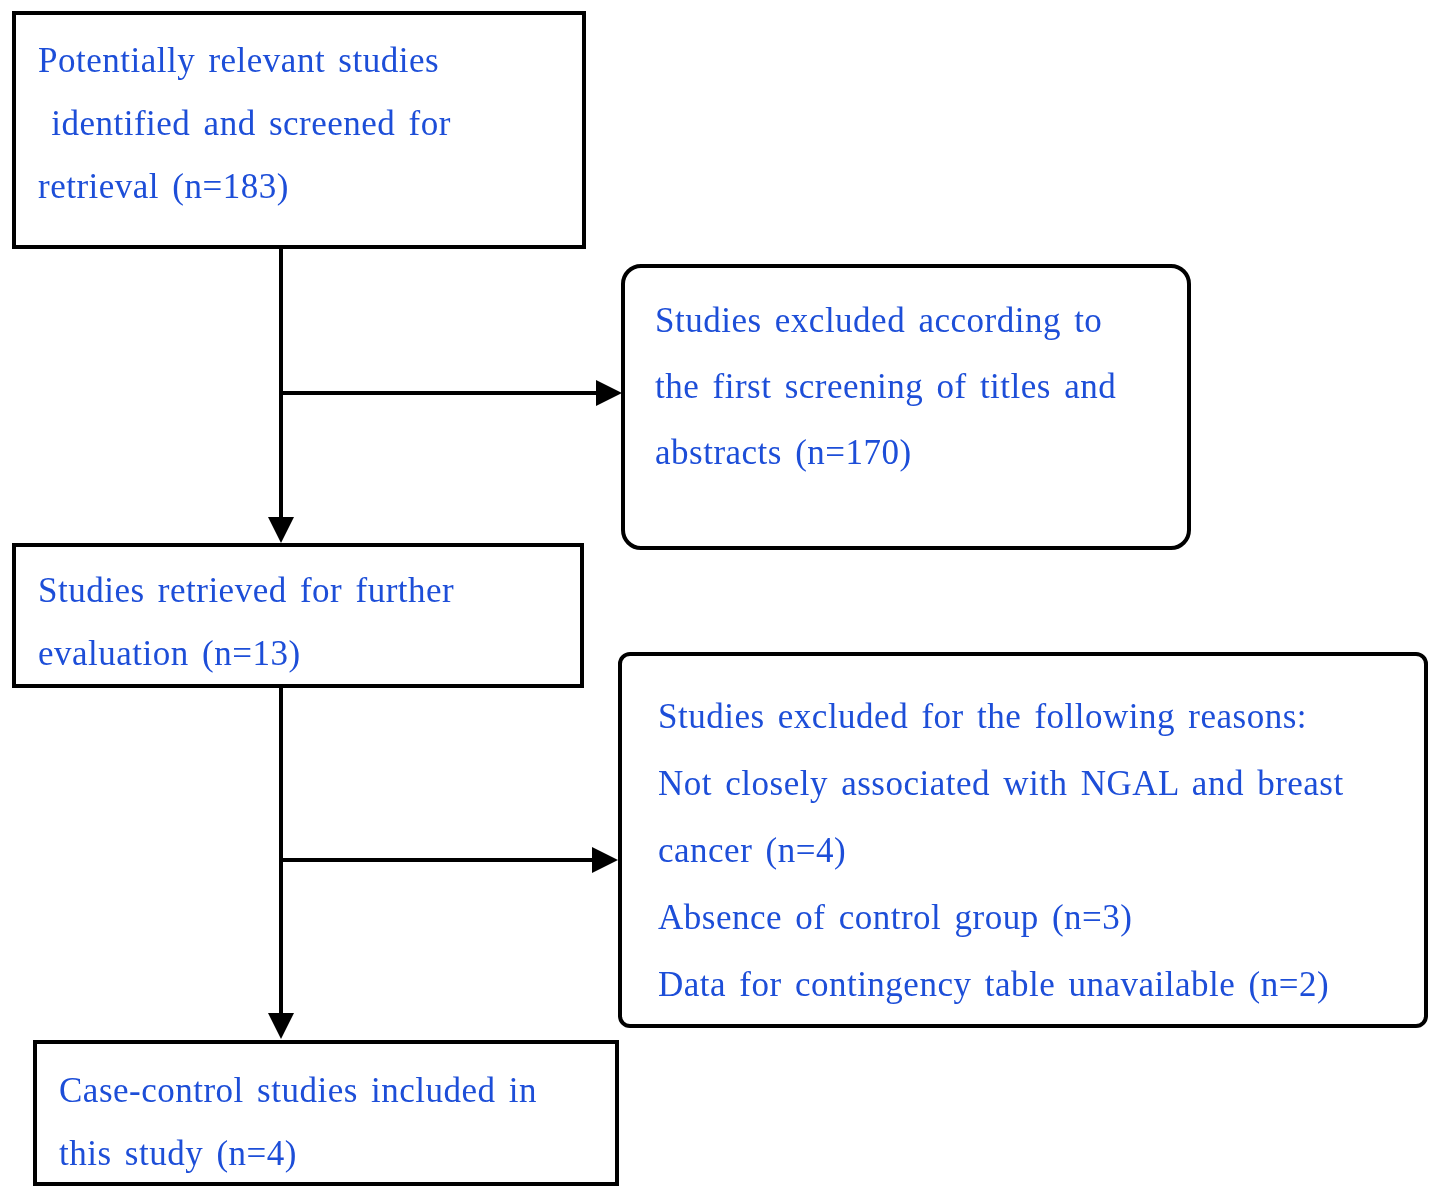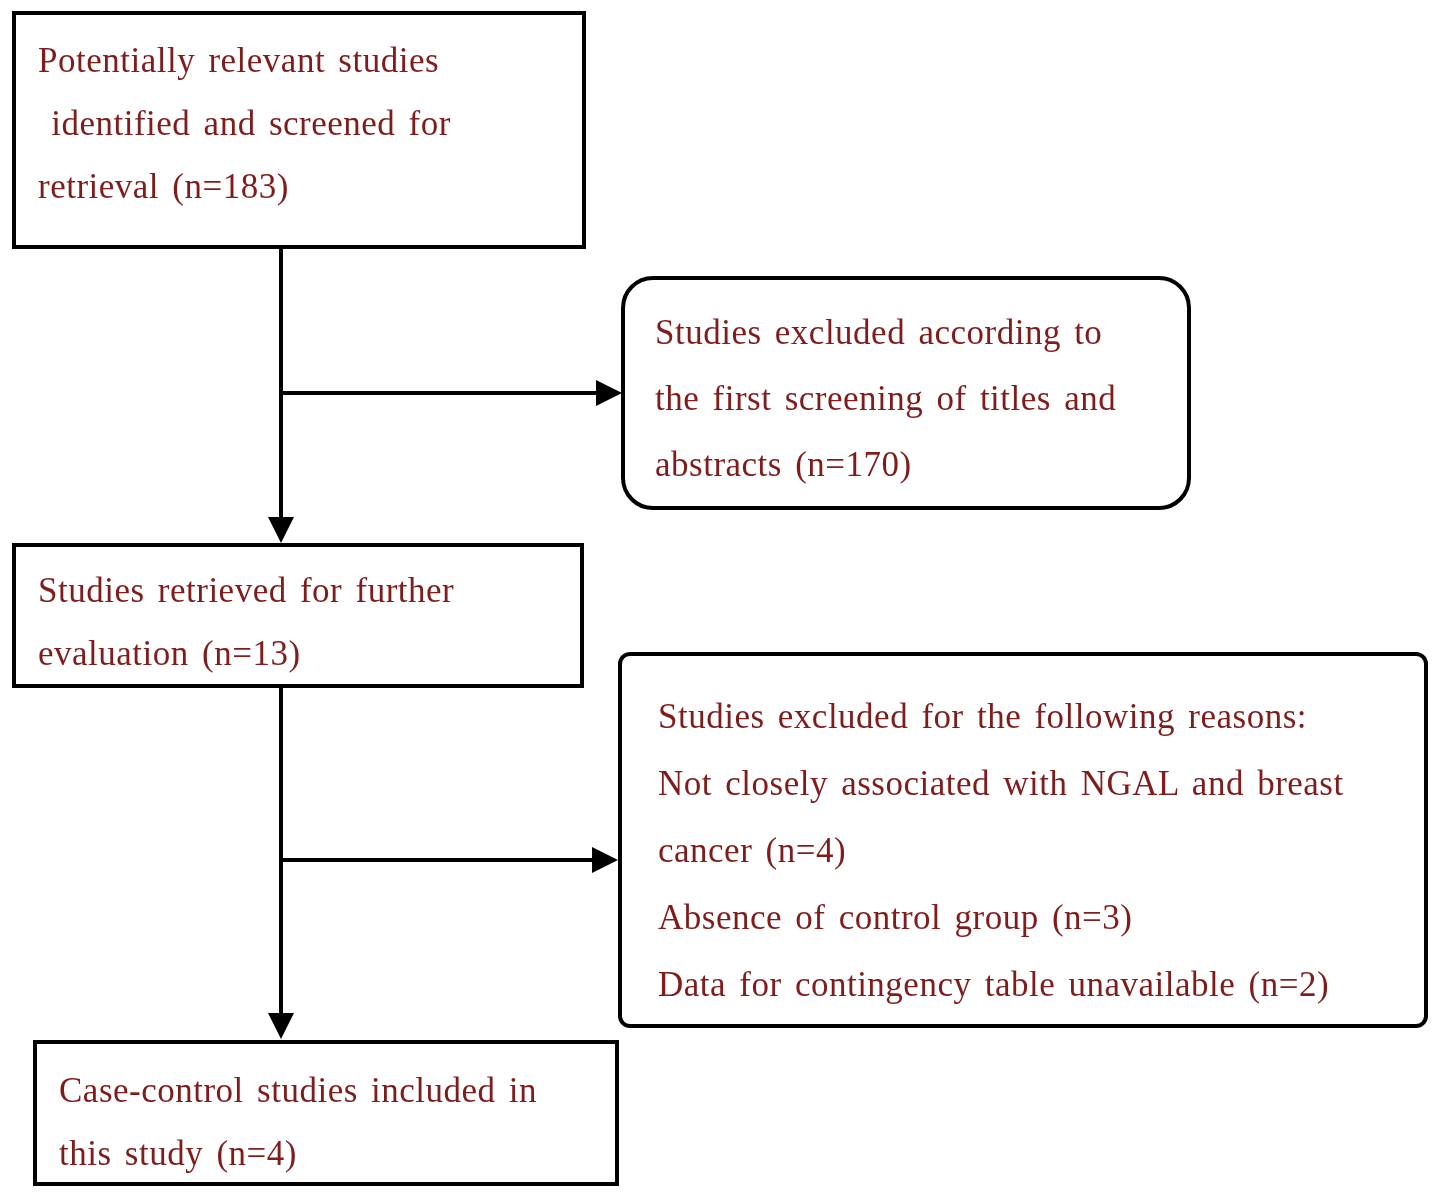--- a/index.html
+++ b/index.html
@@ -6,42 +6,42 @@
     margin: 0;
     padding: 0;
     background: #ffffff;
   }
   .canvas {
     position: relative;
     width: 1441px;
     height: 1199px;
     background: #ffffff;
     font-family: "Liberation Serif", "DejaVu Serif", serif;
-    color: #7f1d1d;
+    color: #1d4ed8;
   }
   .node {
     position: absolute;
     box-sizing: border-box;
     border: 4px solid #000000;
     background: #ffffff;
     white-space: pre-wrap;
     font-size: 35px;
     word-spacing: 4px;
     letter-spacing: 0.5px;
   }
   .rect { border-radius: 0; }
 
   #node-screened {
     left: 12px; top: 11px; width: 574px; height: 238px;
     padding: 14px 18px 0 22px;
     line-height: 63px;
   }
   #node-excluded-screening {
-    left: 621px; top: 276px; width: 570px; height: 234px;
-    border-radius: 32px;
+    left: 621px; top: 264px; width: 570px; height: 286px;
+    border-radius: 20px;
     padding: 20px 18px 0 30px;
     line-height: 66px;
   }
   #node-retrieved {
     left: 12px; top: 543px; width: 572px; height: 145px;
     padding: 12px 11px 0 22px;
     line-height: 63px;
   }
   #node-excluded-reasons {
     left: 618px; top: 652px; width: 810px; height: 376px;

